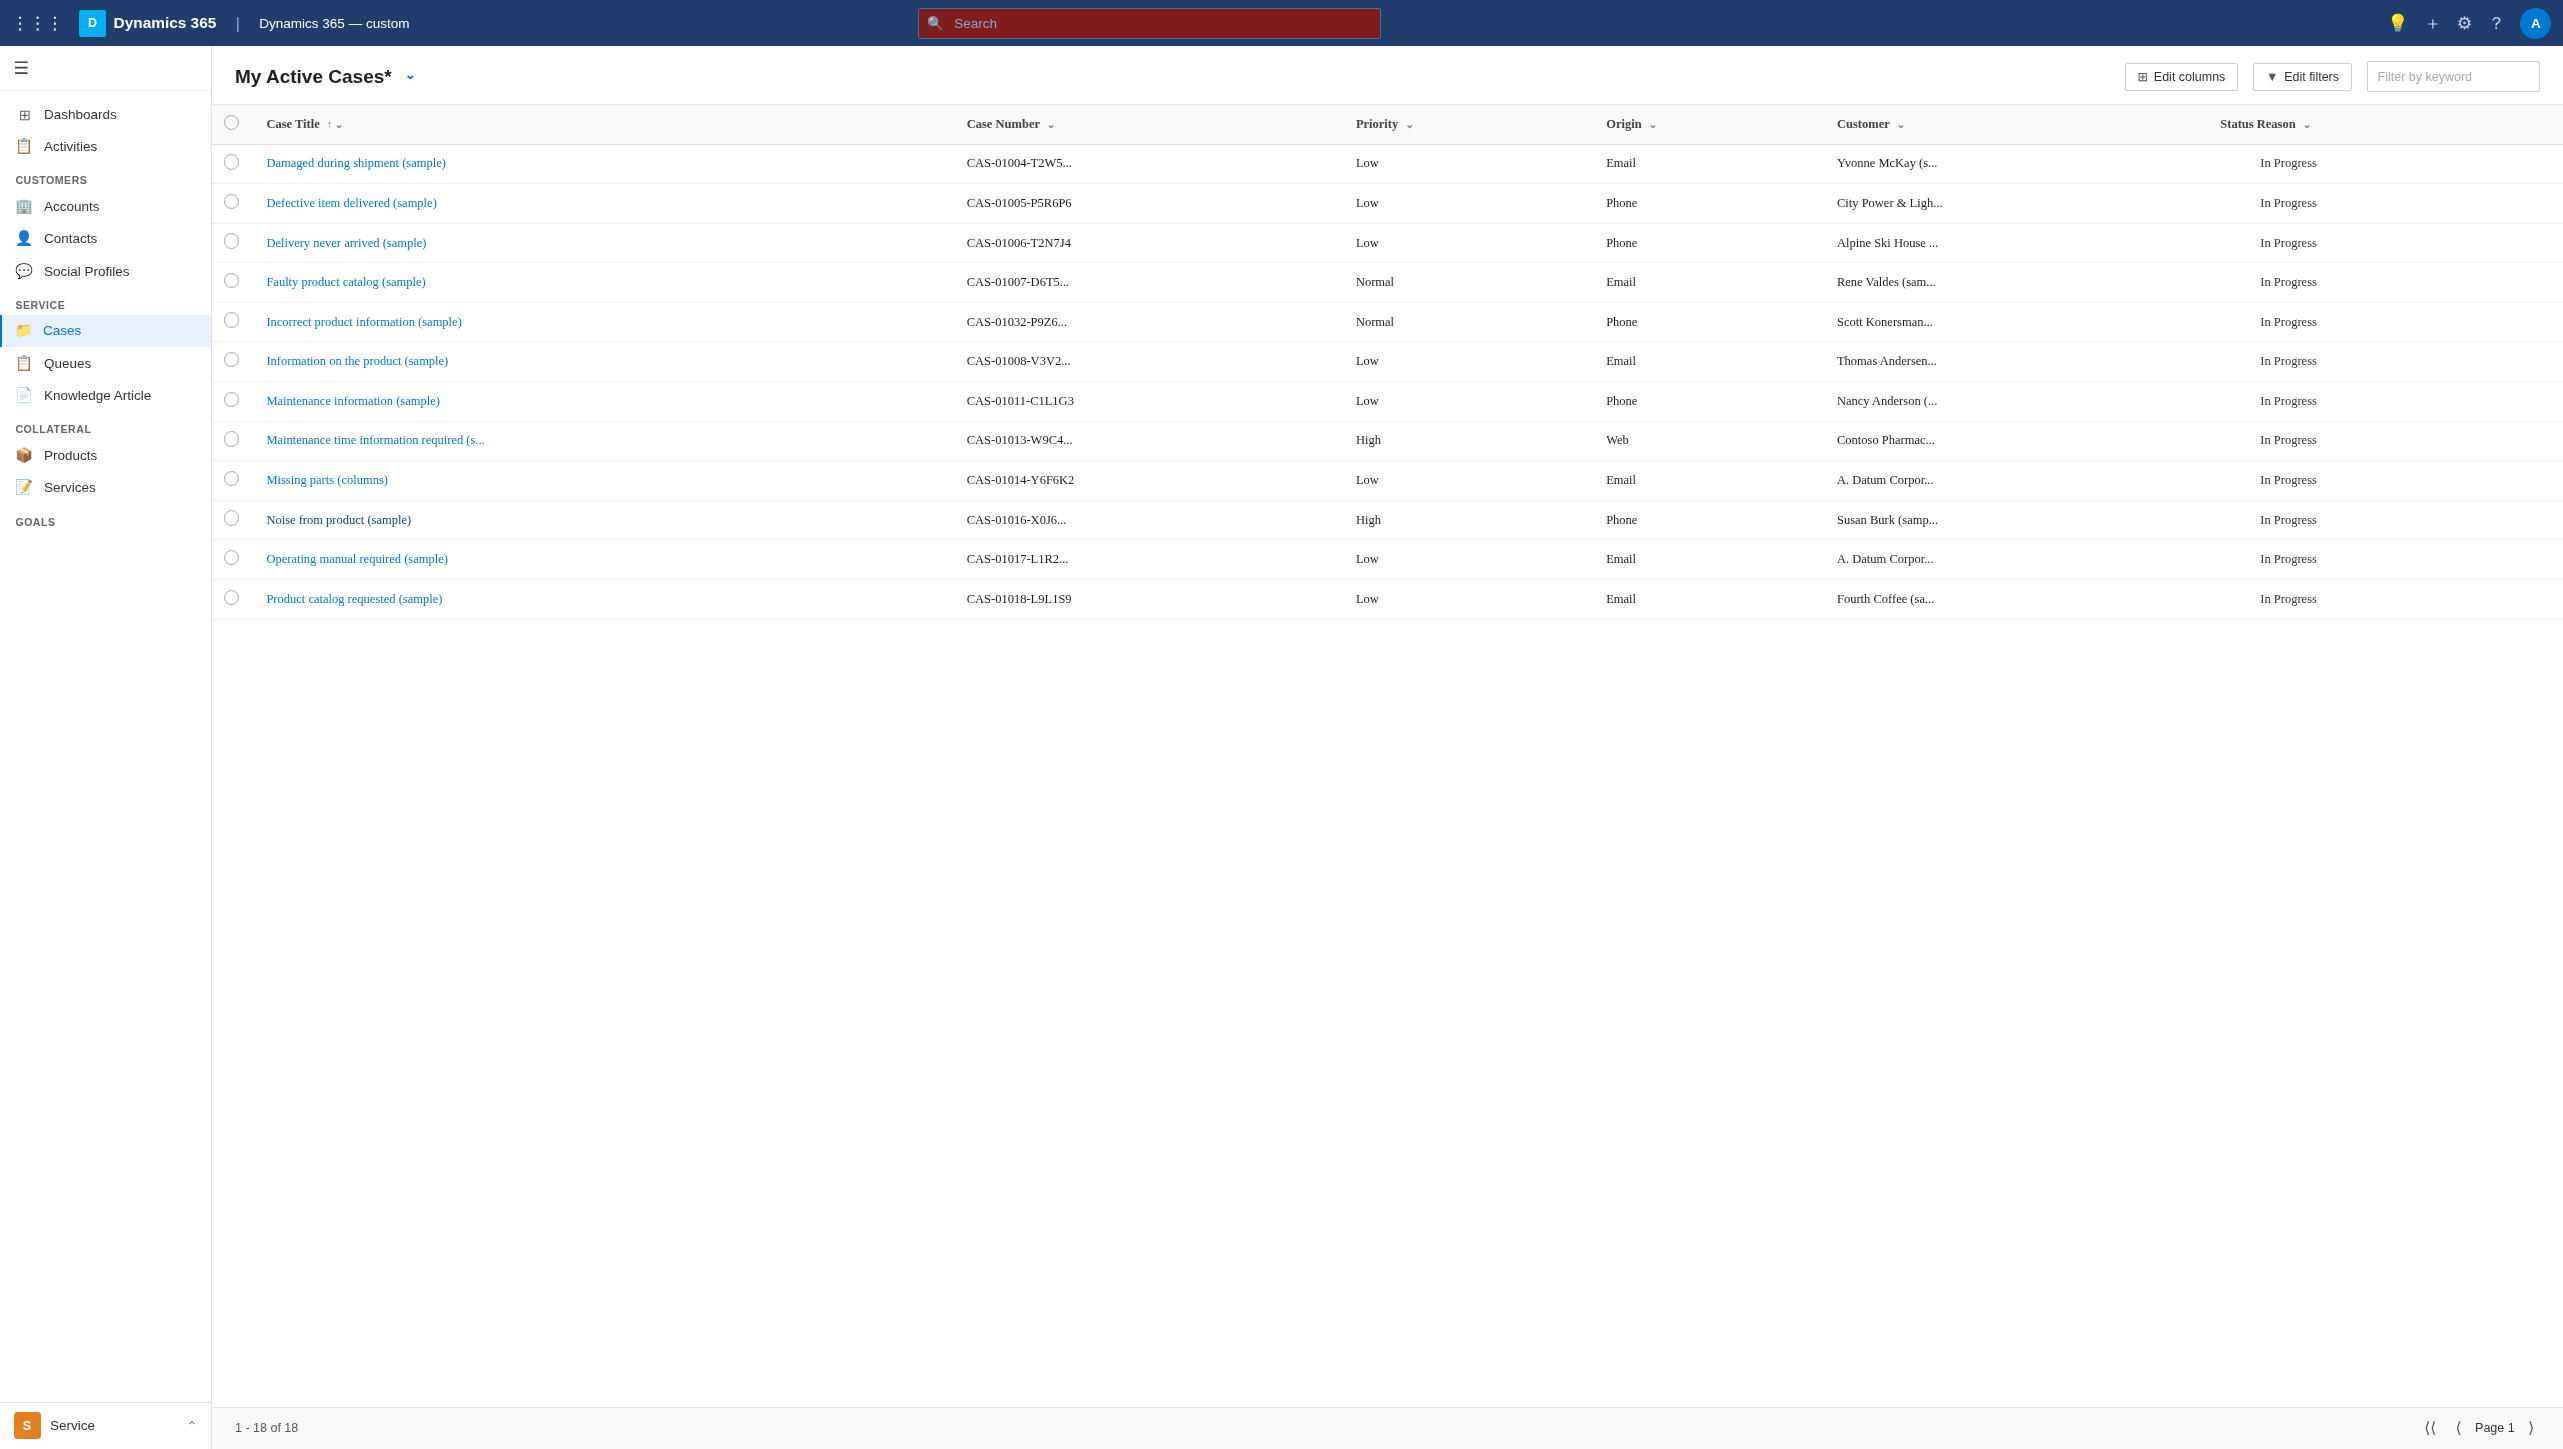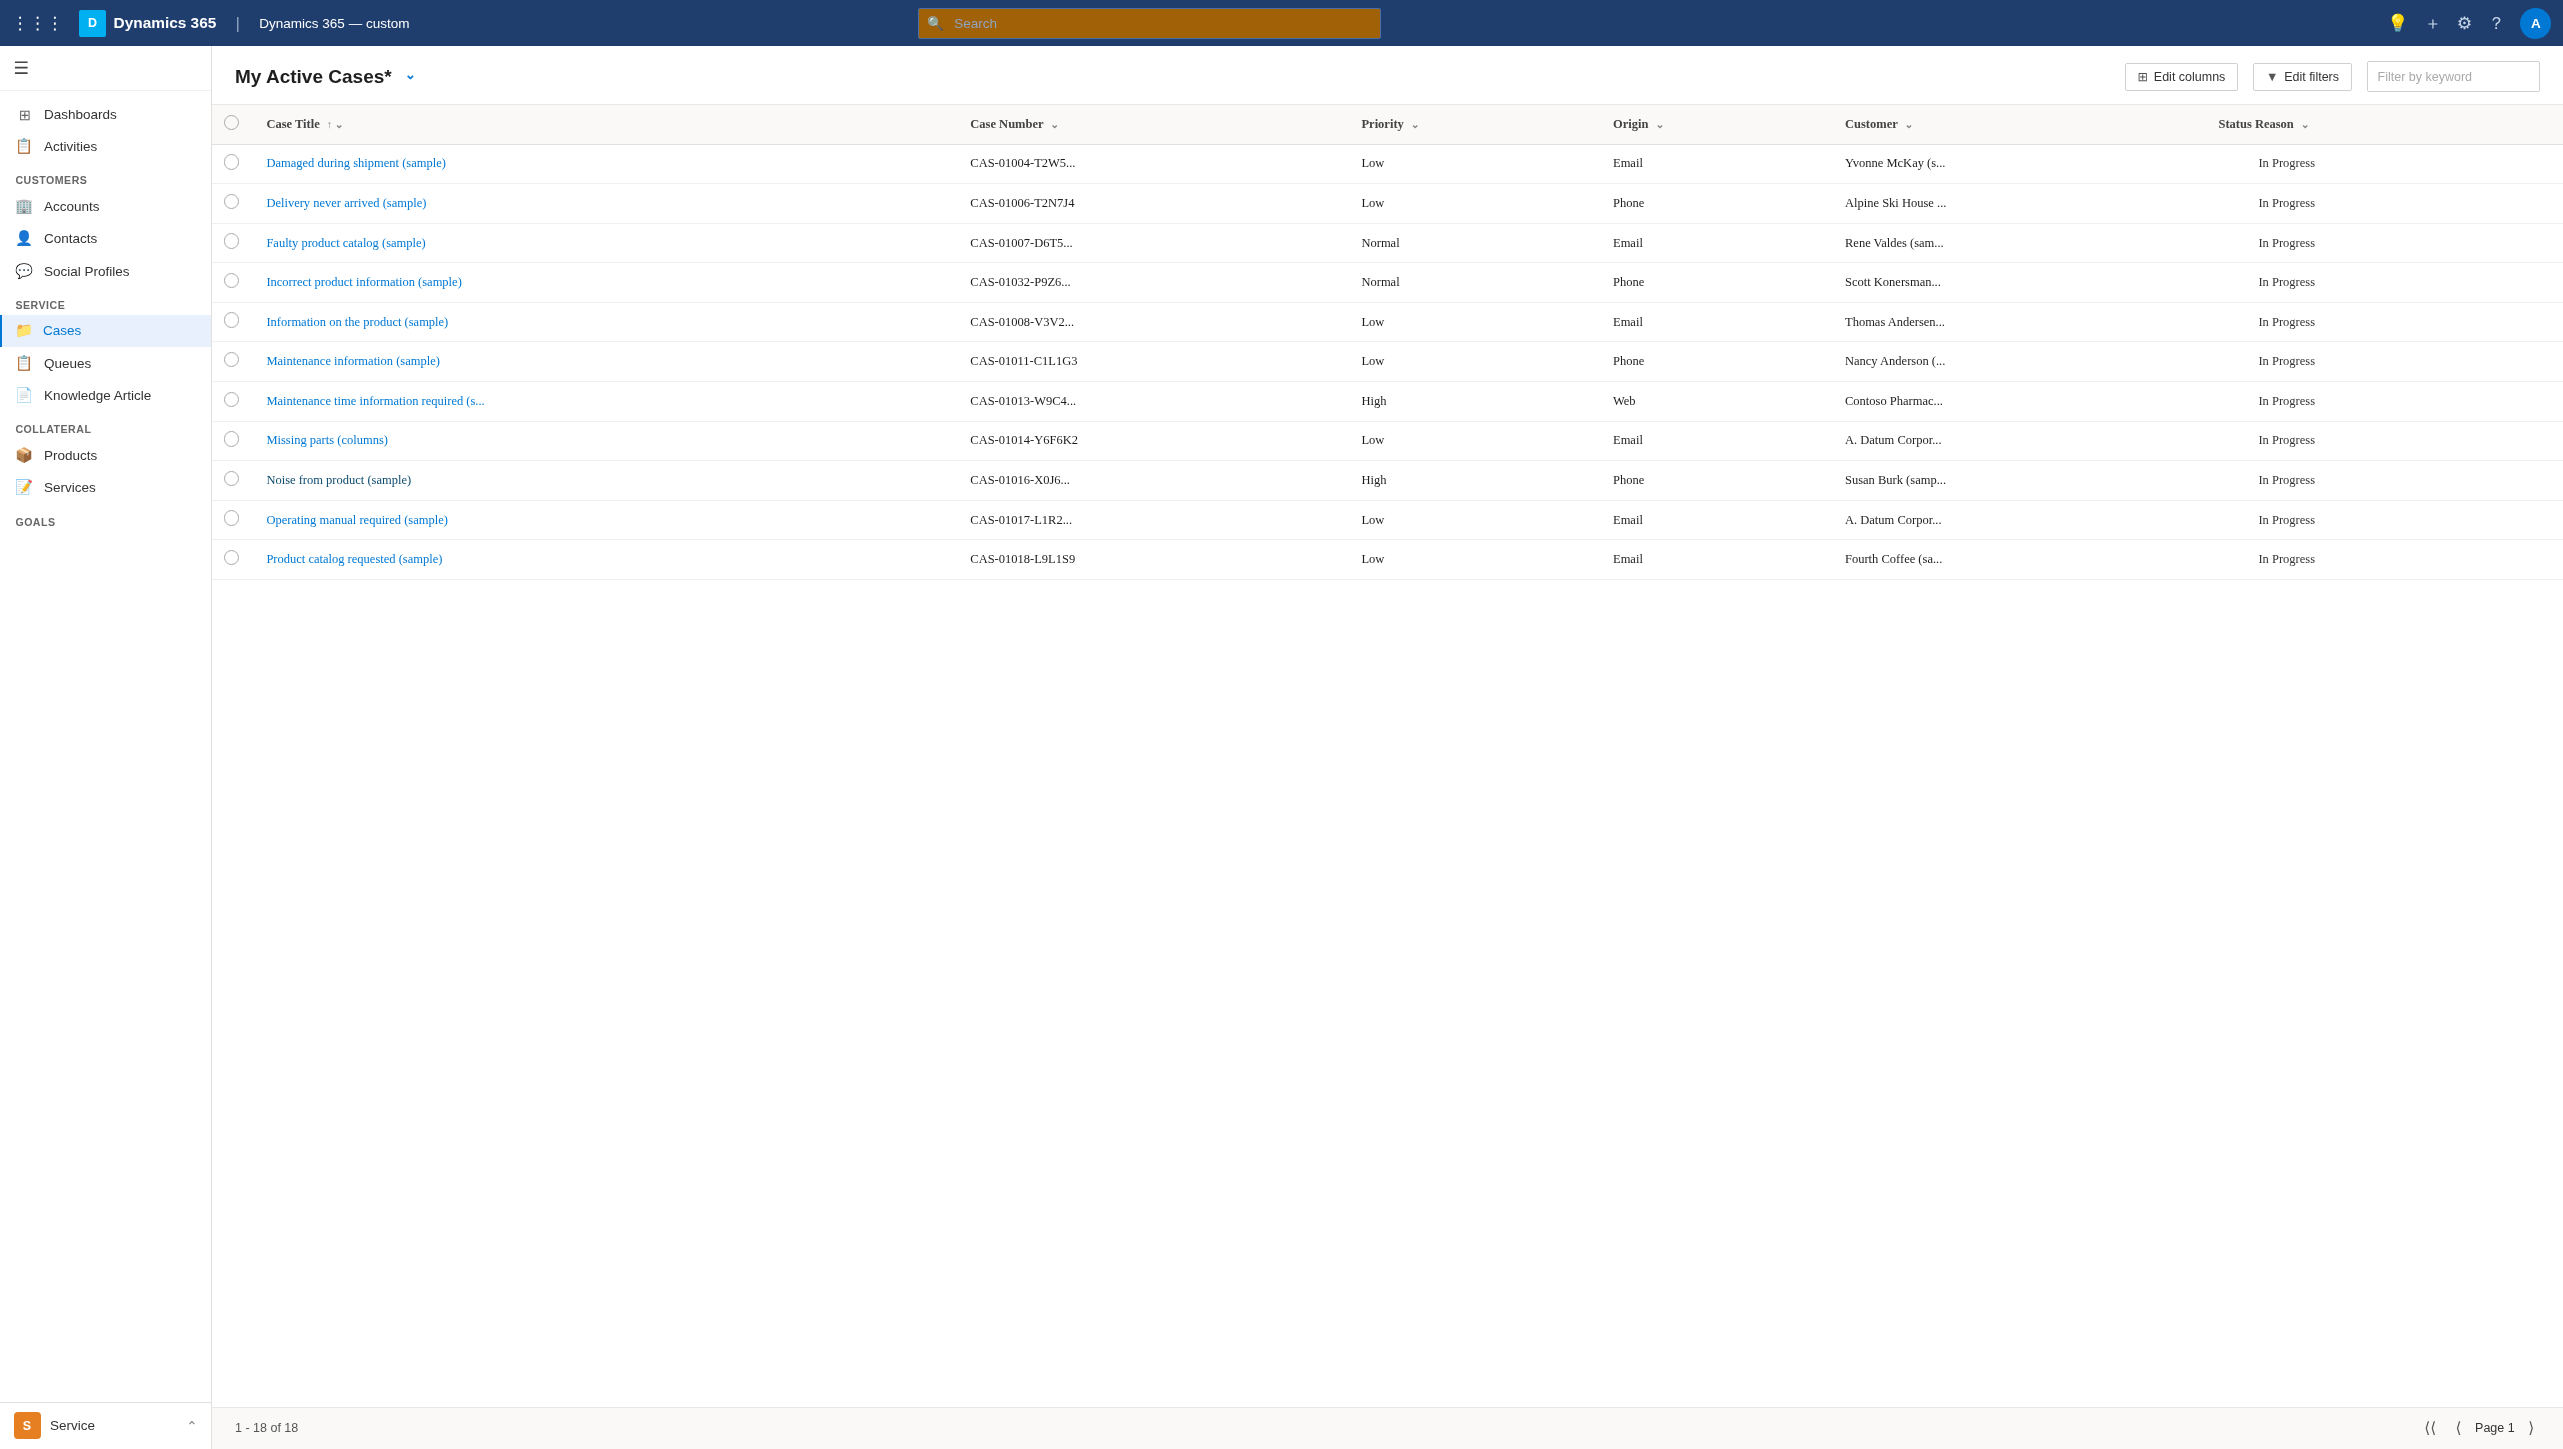--- a/index.html
+++ b/index.html
@@ -31,21 +31,21 @@
       flex: 1;
       max-width: 463px;
       margin: 0 auto;
       position: relative;
     }
     .topnav-search input {
       width: 100%;
       height: 31px;
       border-radius: 1.9px;
       border: 1px solid #4a6fa5;
-      background: #a16207;
+      background: #7f1d1d;
       color: #fff;
       padding: 0 11.6px 0 35px;
       font-size: 13.5px;
       outline: none;
     }
     .topnav-search input::placeholder { color: #8fa4c0; }
     .topnav-search-icon {
       position: absolute; left: 9.6px; top: 50%; transform: translateY(-50%);
       color: #8fa4c0; font-size: 13.5px;
     }
@@ -370,20 +370,31 @@
       <td>CAS-01004-T2W5...</td>
       <td>Low</td>
       <td>Email</td>
       <td>Yvonne McKay (s...</td>
       <td><span class="status-badge">In Progress</span></td>
     </tr>
             <tr>
       <td class="checkbox-cell">
         <span class="row-checkbox"></span>
       </td>
+      <td style="color:#0078d4;cursor:pointer">Defective item delivered (sample)</td>
+      <td>CAS-01005-P5R6P6</td>
+      <td>Low</td>
+      <td>Phone</td>
+      <td>City Power &amp; Ligh...</td>
+      <td><span class="status-badge">In Progress</span></td>
+    </tr>
+            <tr>
+      <td class="checkbox-cell">
+        <span class="row-checkbox"></span>
+      </td>
       <td style="color:#0078d4;cursor:pointer">Delivery never arrived (sample)</td>
       <td>CAS-01006-T2N7J4</td>
       <td>Low</td>
       <td>Phone</td>
       <td>Alpine Ski House ...</td>
       <td><span class="status-badge">In Progress</span></td>
     </tr>
             <tr>
       <td class="checkbox-cell">
         <span class="row-checkbox"></span>

